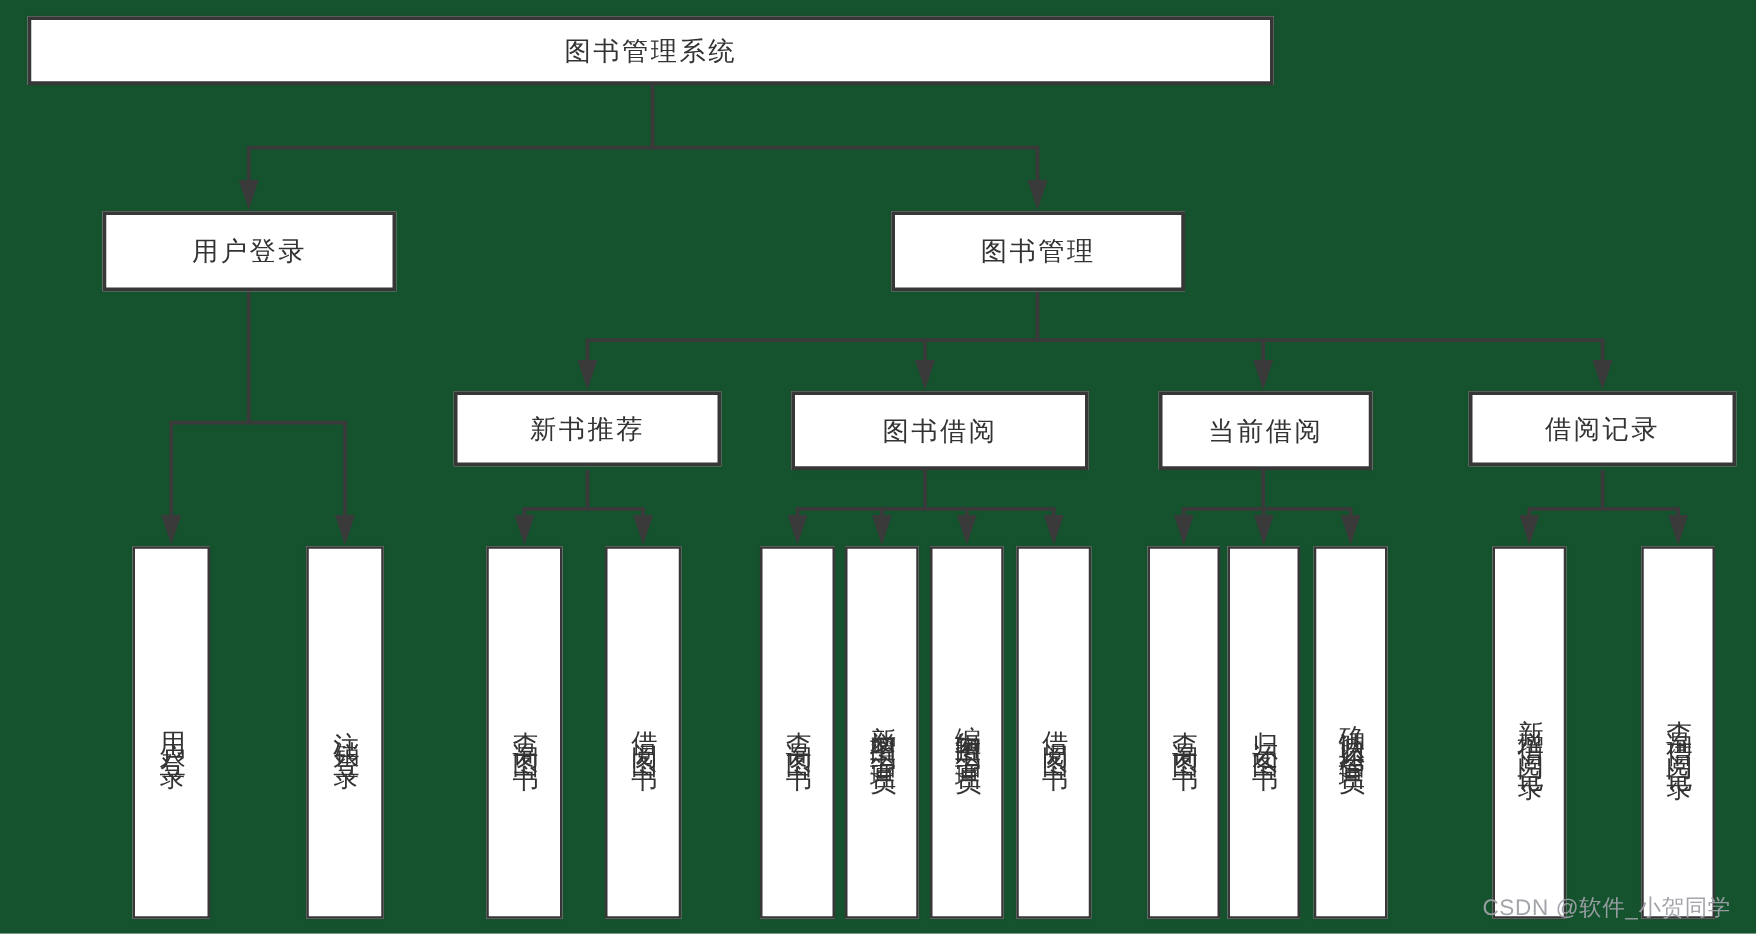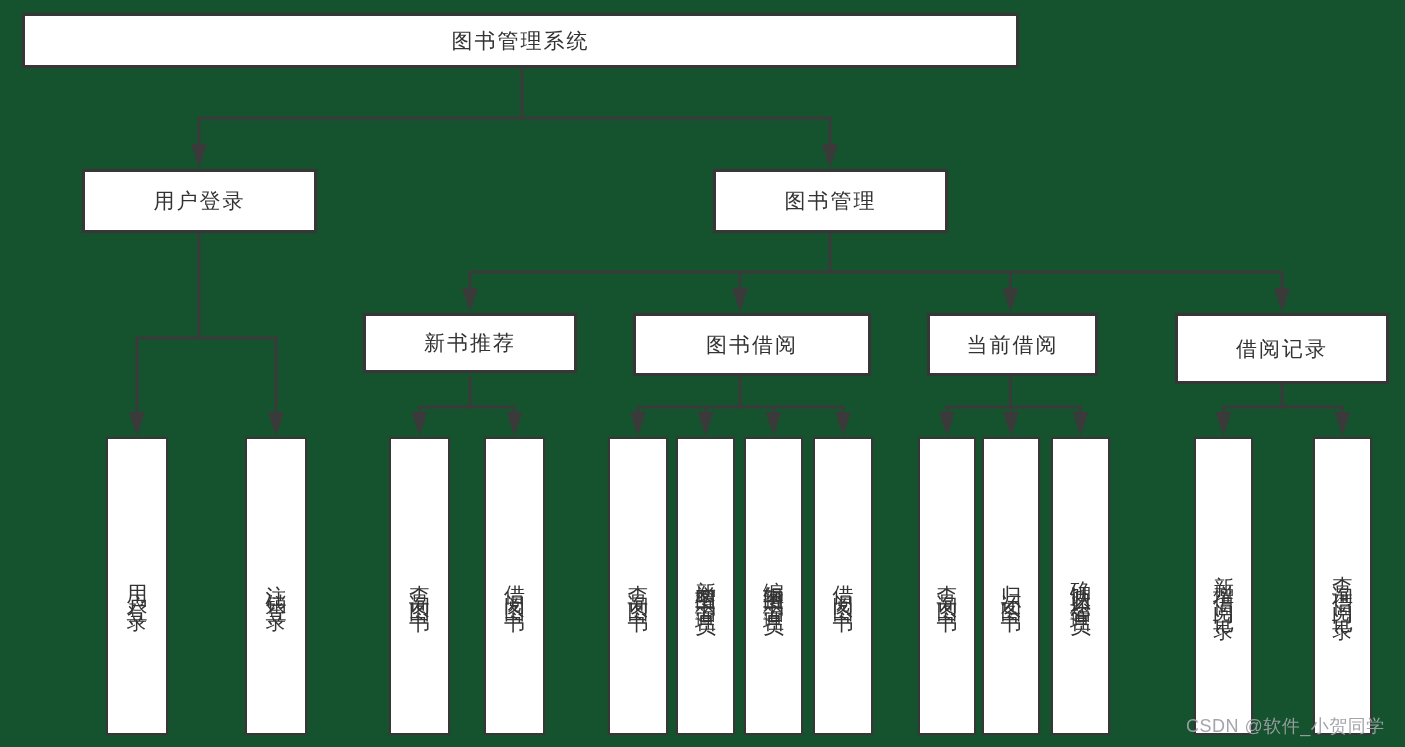--- a/index.html
+++ b/index.html
@@ -145,21 +145,21 @@
 
   <div class="node h-node" style="left:363px; top:313px; width:214px; height:60px;">
     <span>新书推荐</span>
   </div>
   <div class="node h-node" style="left:633px; top:313px; width:238px; height:63px;">
     <span>图书借阅</span>
   </div>
   <div class="node h-node" style="left:903px; top:313px; width:171px; height:63px;margin-left:24px;">
     <span>当前借阅</span>
   </div>
-  <div class="node h-node" style="left:1175px; top:313px; width:214px; height:71px;">
+  <div class="node h-node" style="left:1175px; top:313px; width:214px; height:60px;">
     <span>借阅记录</span>
   </div>
 
   <div class="node v-node" style="left:106px; top:437px; width:62px; height:298px;">
     <span class="vtext">用户登录</span>
   </div>
   <div class="node v-node" style="left:245px; top:437px; width:62px; height:298px;">
     <span class="vtext">注销登录</span>
   </div>
 

